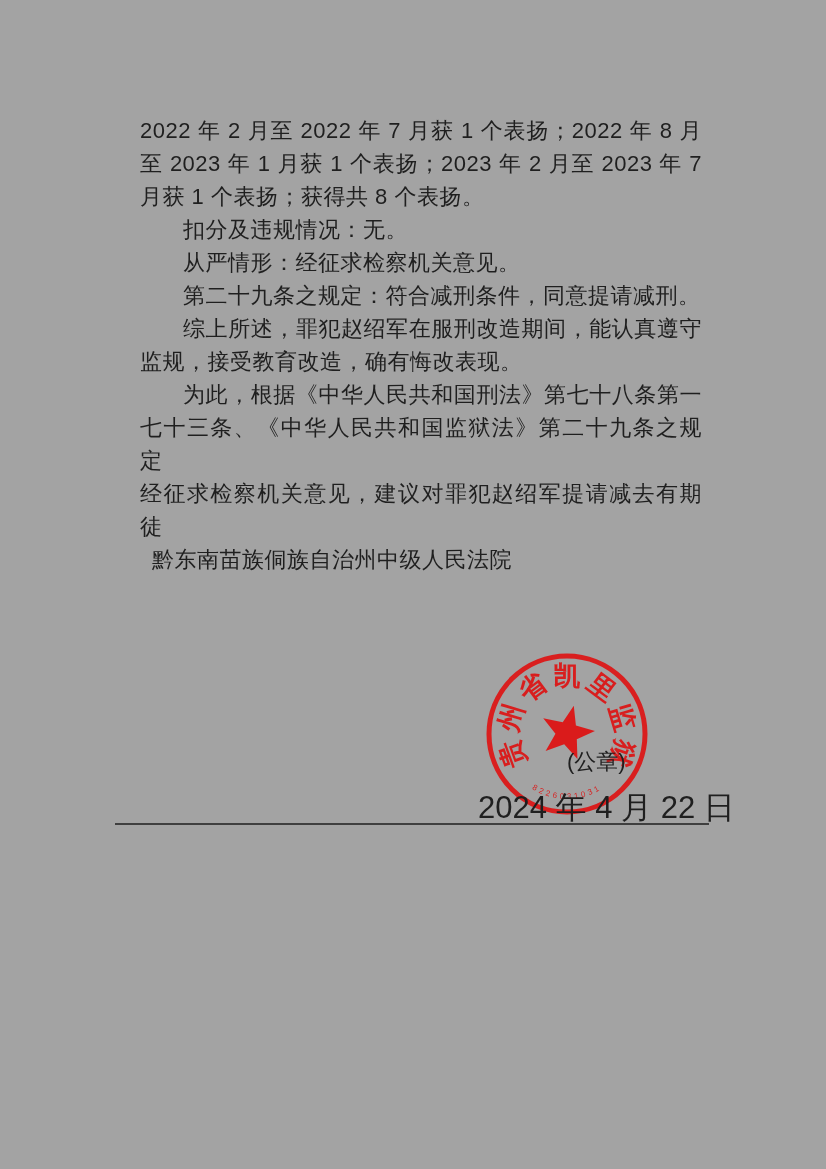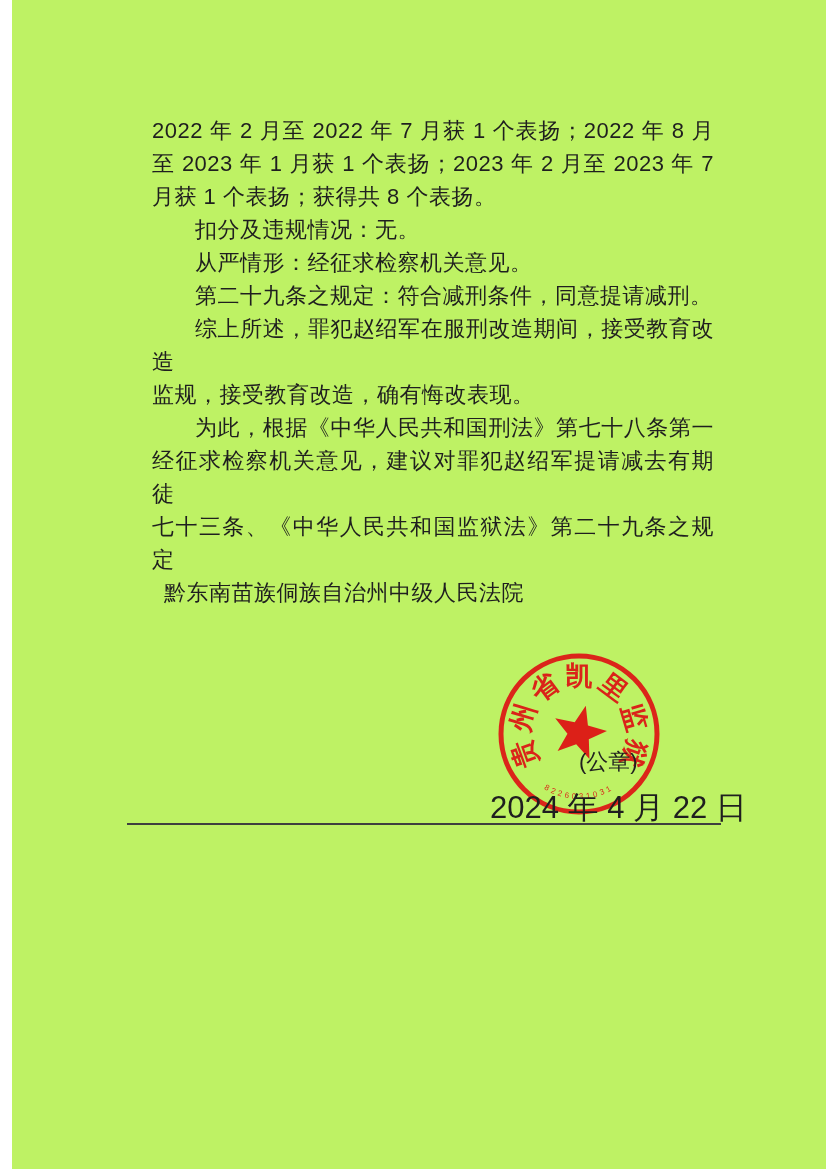--- a/index.html
+++ b/index.html
@@ -4,21 +4,21 @@
 <style>
   html,body{margin:0;padding:0;}
   body{
     width:826px;height:1169px;
     background:#ffffff;
     font-family:"Liberation Sans", sans-serif;
     position:relative;
     overflow:hidden;
   }
   .page{
-    position:absolute;inset:0;background:#bef264;margin-left:12px;
+    position:absolute;inset:0;background:#a3a3a3;
   }
   .body-text{
     position:absolute;
     left:140px;top:114px;width:562px;
     font-size:22px;line-height:33px;
     color:#1f1f1f;
     letter-spacing:0.5px;
   }
   .line{white-space:nowrap;}
   .line.just{
@@ -52,25 +52,25 @@
 
 <div class="page">
 
   <div class="body-text">
     <div class="line just">2022 年 2 月至 2022 年 7 月获 1 个表扬；2022 年 8 月</div>
     <div class="line just">至 2023 年 1 月获 1 个表扬；2023 年 2 月至 2023 年 7</div>
     <div class="line">月获 1 个表扬；获得共 8 个表扬。</div>
     <div class="line ind2">扣分及违规情况：无。</div>
     <div class="line ind2">从严情形：经征求检察机关意见。</div>
     <div class="line ind2">第二十九条之规定：符合减刑条件，同意提请减刑。</div>
-    <div class="line ind2 just">综上所述，罪犯赵绍军在服刑改造期间，接受教育改造</div>
+    <div class="line ind2 just">综上所述，罪犯赵绍军在服刑改造期间，能认真遵守</div>
     <div class="line">监规，接受教育改造，确有悔改表现。</div>
     <div class="line ind2 just">为此，根据《中华人民共和国刑法》第七十八条第一</div>
+    <div class="line just">七十三条、《中华人民共和国监狱法》第二十九条之规定</div>
     <div class="line just">经征求检察机关意见，建议对罪犯赵绍军提请减去有期徒</div>
-    <div class="line just">七十三条、《中华人民共和国监狱法》第二十九条之规定</div>
     <div class="line inds">黔东南苗族侗族自治州中级人民法院</div>
   </div>
 
   <div class="seal-wrap">
     <svg viewBox="0 0 170 170" width="170" height="170">
       <defs>
         <path id="codeArc" d="M 23.9 107.2 A 65 65 0 0 0 146.1 107.2" fill="none"></path>
       </defs>
       <circle cx="85" cy="85" r="78" fill="none" stroke="#dd1414" stroke-width="5" opacity="0.92"></circle>
       <polygon points="88.9,56.3 93.1,75.7 112.6,79.1 95.4,89.1 98.1,108.7 83.4,95.5 65.6,104.1 73.6,86.0 59.8,71.7 79.6,73.8" fill="#dd1414" opacity="0.95" transform="rotate(6 85 84)"></polygon>

